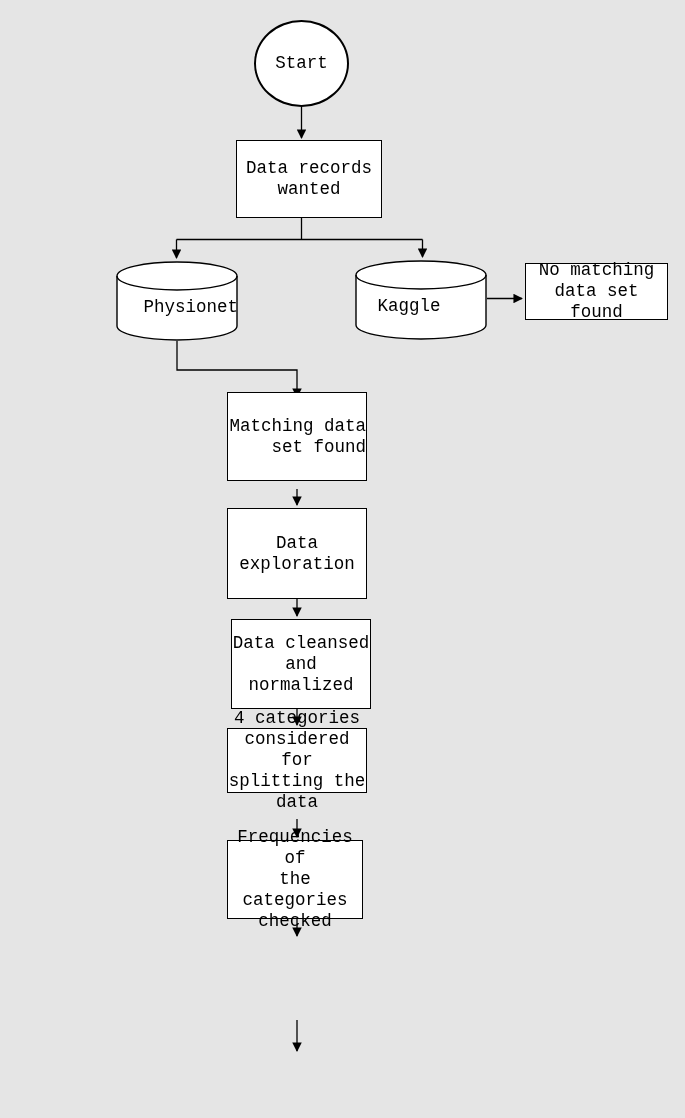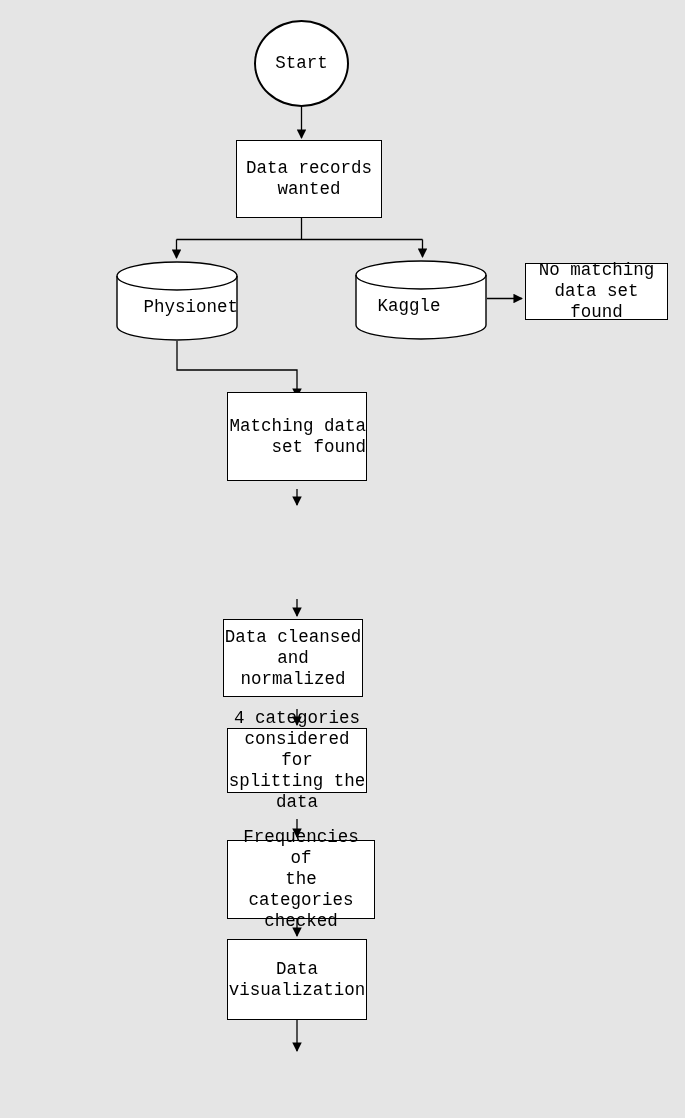--- a/index.html
+++ b/index.html
@@ -120,37 +120,36 @@
   <div class="node rect" style="left:525px; top:263px; width:143px; height:57px;">
     <span class="label">No matching
 data set found</span>
   </div>
 
   <div class="node rect" style="left:227px; top:392px; width:140px; height:89px;text-align:right;">
     <span class="label">Matching data
 set found</span>
   </div>
 
+  <div class="node rect" style="left:227px; top:508px; width:140px; height:91px;">
+    <span class="label">Data exploration</span>
+  </div>
 
-  <div class="node rect" style="left:223px; top:619px; width:140px; height:78px;">
+  <div class="node rect" style="left:231px; top:619px; width:140px; height:90px;">
     <span class="label">Data cleansed
 and normalized</span>
   </div>
 
   <div class="node rect" style="left:227px; top:728px; width:140px; height:65px;">
     <span class="label">4 categories
 considered for
 splitting the data</span>
   </div>
 
-  <div class="node rect" style="left:227px; top:840px; width:148px; height:79px;">
+  <div class="node rect" style="left:227px; top:840px; width:136px; height:79px;">
     <span class="label">Frequencies of
 the categories
 checked</span>
   </div>
 
-  <div class="node rect" style="left:227px; top:939px; width:140px; height:81px;">
-    <span class="label">Data
-visualization</span>
-  </div>
 
 
 </div>
 
 </body></html>

